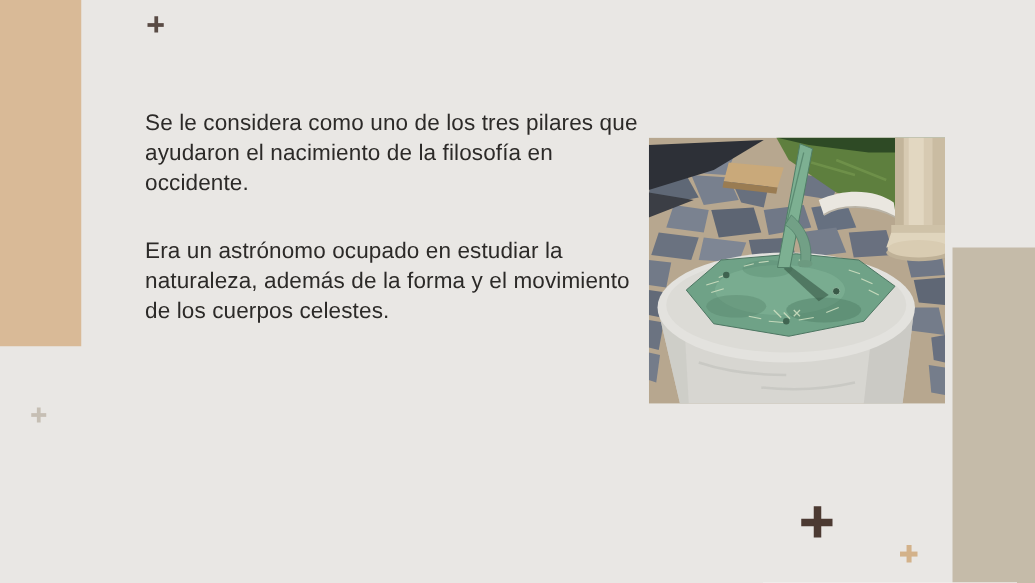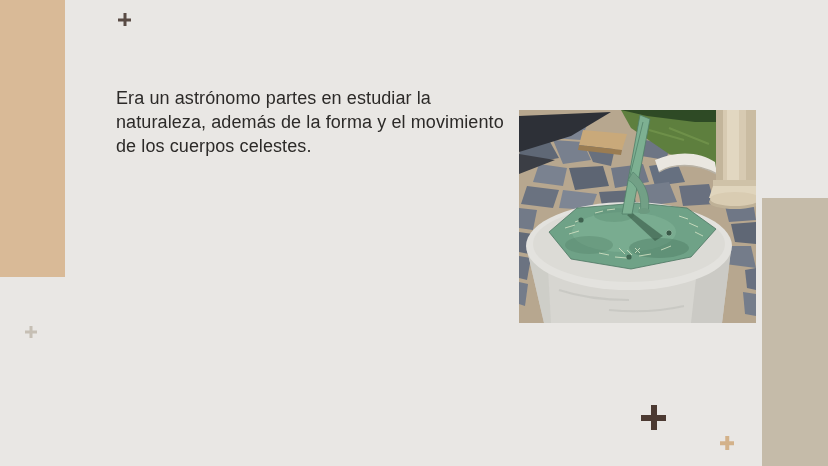--- a/index.html
+++ b/index.html
@@ -54,21 +54,22 @@
 
   <div class="block block-left" style="background-color: rgb(217, 186, 151);"></div>
   <div class="block block-right" style="background-color: rgb(197, 187, 169);"></div>
 
   <span class="plus plus-top" style="color: rgb(89, 75, 68);"></span>
   <span class="plus plus-left" style="color: rgb(198, 191, 180);"></span>
   <span class="plus plus-bottom-bold" style="color: rgb(76, 58, 50);"></span>
   <span class="plus plus-bottom-small" style="color: rgb(211, 178, 138);"></span>
 
   <div class="text-block" style="color: rgb(44, 42, 40);">
-    <p>Era un astrónomo partes en estudiar la naturaleza, además de la forma y el movimiento de los cuerpos celestes.</p>
+    <p>Se le considera como uno de los tres pilares que ayudaron el nacimiento de la filosofía en occidente.</p>
+    <p>Era un astrónomo ocupado en estudiar la naturaleza, además de la forma y el movimiento de los cuerpos celestes.</p>
   </div>
 
   <figure class="photo">
     <svg viewBox="0 0 237 213" xmlns="http://www.w3.org/2000/svg">
 
       <rect x="0" y="0" width="237" height="213" fill="#b7a78f"></rect>
 
       <g stroke="none">
         <polygon points="0,10 34,6 30,26 0,30" fill="#6d7584"></polygon>
         <polygon points="36,8 70,10 62,30 32,28" fill="#7c8492"></polygon>

